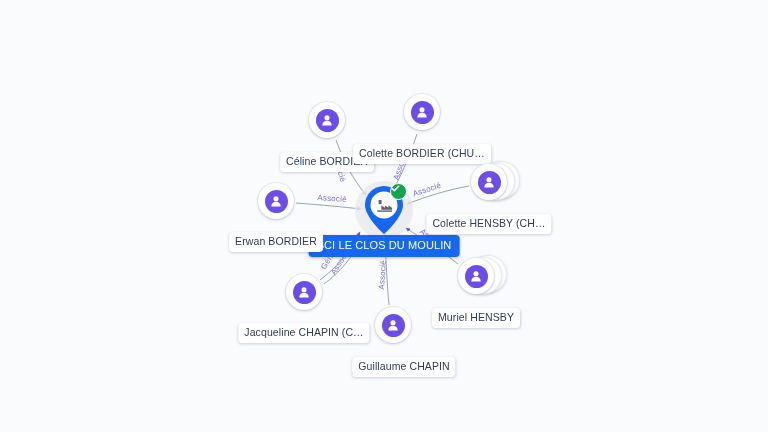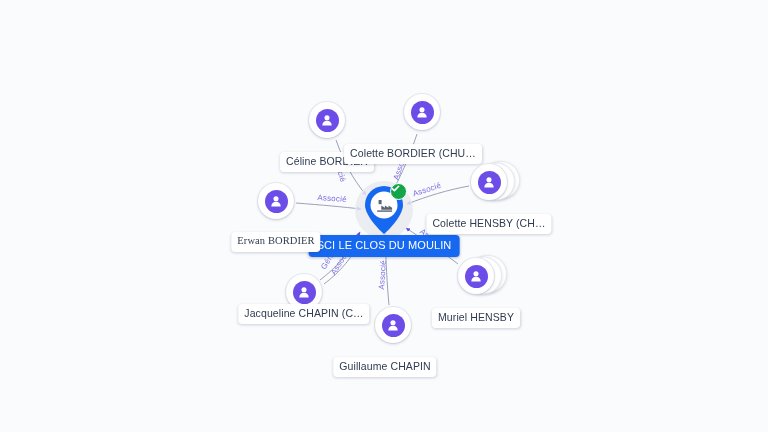--- a/index.html
+++ b/index.html
@@ -158,21 +158,21 @@
           <div class="avatar-card">
             <div class="avatar-circle">
               <svg width="14" height="14" viewBox="0 0 16 16">
                 <circle cx="8" cy="5.4" r="2.9" fill="#ffffff"></circle>
                 <path d="M2.6 14.2 C2.6 10.6 5.0 8.8 8 8.8 C11 8.8 13.4 10.6 13.4 14.2 Z" fill="#ffffff"></path>
               </svg>
             </div>
           </div>
         </div>
       </div>
-      <div class="node-label" style="left: 413px; top: 144px; transform: translateX(-50%); position: absolute;">Colette BORDIER (CHU…</div>
+      <div class="node-label" style="left: 422px; top: 144px; transform: translateX(-50%); position: absolute;">Colette BORDIER (CHU…</div>
       <div class="node" style="left: 489px; top: 182px;">
         <div class="avatar-stack">
           <div class="stack-card" style="transform:translate(11px,-3px)"></div>
           <div class="stack-card" style="transform:translate(6px,-1.5px)"></div>
           <div class="avatar-card">
             <div class="avatar-circle">
               <svg width="14" height="14" viewBox="0 0 16 16">
                 <circle cx="8" cy="5.4" r="2.9" fill="#ffffff"></circle>
                 <path d="M2.6 14.2 C2.6 10.6 5.0 8.8 8 8.8 C11 8.8 13.4 10.6 13.4 14.2 Z" fill="#ffffff"></path>
               </svg>
@@ -186,21 +186,21 @@
           <div class="avatar-card">
             <div class="avatar-circle">
               <svg width="14" height="14" viewBox="0 0 16 16">
                 <circle cx="8" cy="5.4" r="2.9" fill="#ffffff"></circle>
                 <path d="M2.6 14.2 C2.6 10.6 5.0 8.8 8 8.8 C11 8.8 13.4 10.6 13.4 14.2 Z" fill="#ffffff"></path>
               </svg>
             </div>
           </div>
         </div>
       </div>
-      <div class="node-label" style="left: 276px; top: 232px; transform: translateX(-50%); position: absolute; font-family: Liberation Serif, serif;">Erwan BORDIER</div>
+      <div class="node-label" style="left: 276px; top: 232px; transform: translateX(-50%); position: absolute;">Erwan BORDIER</div>
       <div class="node" style="left: 476px; top: 276px;">
         <div class="avatar-stack">
           <div class="stack-card" style="transform:translate(11px,-3px)"></div>
           <div class="stack-card" style="transform:translate(6px,-1.5px)"></div>
           <div class="avatar-card">
             <div class="avatar-circle">
               <svg width="14" height="14" viewBox="0 0 16 16">
                 <circle cx="8" cy="5.4" r="2.9" fill="#ffffff"></circle>
                 <path d="M2.6 14.2 C2.6 10.6 5.0 8.8 8 8.8 C11 8.8 13.4 10.6 13.4 14.2 Z" fill="#ffffff"></path>
               </svg>
@@ -214,29 +214,29 @@
           <div class="avatar-card">
             <div class="avatar-circle">
               <svg width="14" height="14" viewBox="0 0 16 16">
                 <circle cx="8" cy="5.4" r="2.9" fill="#ffffff"></circle>
                 <path d="M2.6 14.2 C2.6 10.6 5.0 8.8 8 8.8 C11 8.8 13.4 10.6 13.4 14.2 Z" fill="#ffffff"></path>
               </svg>
             </div>
           </div>
         </div>
       </div>
-      <div class="node-label" style="left: 304px; top: 304px; transform: translateX(-50%); position: absolute;">Jacqueline CHAPIN (C…</div>
+      <div class="node-label" style="left: 304px; top: 323px; transform: translateX(-50%); position: absolute;">Jacqueline CHAPIN (C…</div>
       <div class="node" style="left: 393px; top: 325px;">
         <div class="avatar-stack">
           <div class="avatar-card">
             <div class="avatar-circle">
               <svg width="14" height="14" viewBox="0 0 16 16">
                 <circle cx="8" cy="5.4" r="2.9" fill="#ffffff"></circle>
                 <path d="M2.6 14.2 C2.6 10.6 5.0 8.8 8 8.8 C11 8.8 13.4 10.6 13.4 14.2 Z" fill="#ffffff"></path>
               </svg>
             </div>
           </div>
         </div>
       </div>
-      <div class="node-label" style="left: 385px; top: 357px; transform: translateX(-50%); position: absolute;">Guillaume CHAPIN</div>
+      <div class="node-label" style="left: 404px; top: 357px; transform: translateX(-50%); position: absolute;">Guillaume CHAPIN</div>
     </div>
 
 </div>
 
 </body></html>

